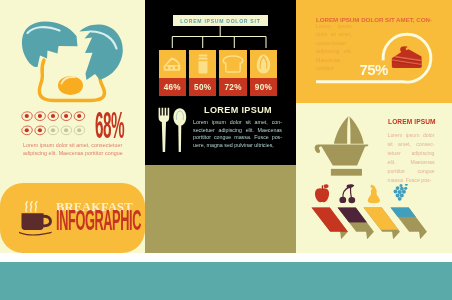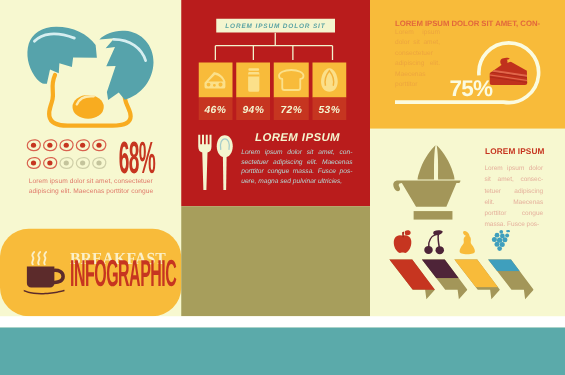--- a/index.html
+++ b/index.html
@@ -4,21 +4,21 @@
 <style>
   html,body{margin:0;padding:0;}
   body{width:452px;height:300px;overflow:hidden;background:#f7f8d0;
        font-family:"Liberation Sans",sans-serif;-webkit-font-smoothing:antialiased;}
   .page{position:relative;width:452px;height:300px;background:#f7f8d0;overflow:hidden;}
   .panel{position:absolute;}
 
   
   #p-eggs      {left:0;   top:0;   width:165px; height:165px; background:#f7f8d0;}
   #egg-art     {position:absolute;left:0;top:0;}
-  #p-chart     {left:145px;top:0;  width:151px; height:165px; background:#b91c1c;font-style:italic;}
+  #p-chart     {left:145px;top:0;  width:151px; height:165px; background:#000000;}
   #p-cake      {left:296px;top:0;  width:156px; height:103px; background:#f8bb3a;}
   #p-juice     {left:296px;top:103px;width:156px;height:150px;background:#f7f8d0;}
   #p-logo      {left:0;   top:183px;width:145px; height:70px; background:#f8bb3a;border-radius:23px;}
   #p-cup       {left:145px;top:165px;width:151px;height:88px; background:#a79e5c;}
   #p-white     {left:0;top:253px;width:452px;height:9px;background:#ffffff;}
   #p-iconstrip {left:0;top:262px;width:452px;height:38px;background:#5baaaa;}
 
   .lbl{position:absolute;white-space:pre;}
 
   #egg-grid{position:absolute;left:21px;top:111px;}
@@ -39,21 +39,21 @@
   #chart-body{left:48px;top:119px;width:89px;font-size:5.3px;line-height:7.5px;color:#b3d6d2;white-space:normal;}
   #chart-body .jl{display:block;text-align:justify;text-align-last:justify;white-space:nowrap;}
   #chart-body .jl:last-child{text-align-last:left;}
 
   
   #cake-h2{left:20px;top:16px;font-size:6.2px;font-weight:bold;color:#e2683c;letter-spacing:-0.02px;}
   #cake-body{left:20px;top:22px;width:36px;font-size:5.3px;line-height:8.4px;color:#eda53e;white-space:normal;}
   #cake-body .jl{display:block;text-align:justify;text-align-last:justify;white-space:nowrap;}
   #cake-body .jl:last-child{text-align-last:left;}
   #cake-ring{position:absolute;left:0;top:0;}
-  #cake-stat{left:63.5px;top:61px;font-size:18px;font-weight:bold;color:#fbfbe0;letter-spacing:-0.55px;}
+  #cake-stat{left:63.5px;top:61px;font-size:15px;font-weight:bold;color:#fbfbe0;letter-spacing:-0.55px;}
 
   
   #juicer{position:absolute;left:18px;top:12px;}
   #juice-h2{left:92px;top:15.2px;font-size:6.6px;font-weight:bold;color:#c63520;letter-spacing:.1px;}
   #juice-body{left:91.5px;top:28px;width:47px;font-size:5.2px;line-height:8.9px;color:#e5b09c;
               white-space:normal;}
   #juice-body .jl{display:block;text-align:justify;text-align-last:justify;white-space:nowrap;}
   #juice-body .jl:last-child{text-align-last:left;}
   #fruit-row{position:absolute;left:0;top:79px;width:156px;height:62px;}
 
@@ -169,38 +169,38 @@
           <div class="val">46%</div>
         </div>
         <div class="cbox" style="left: 30.4px;">
           <div class="ico">
             <svg width="12" height="20" viewBox="0 0 12 20">
               <rect x="1.7" y="0.6" width="8.6" height="2" rx="0.9" fill="#fbe08a"></rect>
               <path fill="#fbe08a" d="M2.6 3.5 h6.8 a1.1 1.1 0 0 1 1.1 1.1 v13.3 a1.5 1.5 0 0 1 -1.5 1.5 h-6 a1.5 1.5 0 0 1 -1.5 -1.5 v-13.3 a1.1 1.1 0 0 1 1.1 -1.1 Z"></path>
               <rect x="1.5" y="5.6" width="9" height="1.6" fill="#f8bb3a"></rect>
             </svg>
           </div>
-          <div class="val">94%</div>
+          <div class="val">50%</div>
         </div>
         <div class="cbox" style="left: 60.8px;">
           <div class="ico">
             <svg width="22" height="18" viewBox="0 0 22 18">
               <path fill="none" stroke="#fbe08a" stroke-width="1.45" stroke-linejoin="round" d="M11 1 C16.9 1 20.8 3.1 20.8 5.6 C20.8 7.2 19.6 8.1 18.2 8.1 L18.2 15.4 A1.6 1.6 0 0 1 16.6 17 L5.4 17 A1.6 1.6 0 0 1 3.8 15.4 L3.8 8.1 C2.4 8.1 1.2 7.2 1.2 5.6 C1.2 3.1 5.1 1 11 1 Z"></path>
             </svg>
           </div>
           <div class="val">72%</div>
         </div>
         <div class="cbox" style="left: 91.2px;">
           <div class="ico">
             <svg width="15" height="20" viewBox="0 0 15 20">
               <path fill="#fbe08a" d="M7.5 0.6 C11.2 0.6 14.2 6.2 14.2 11.4 C14.2 16.1 11.2 19.4 7.5 19.4 C3.8 19.4 0.8 16.1 0.8 11.4 C0.8 6.2 3.8 0.6 7.5 0.6 Z"></path>
               <path fill="none" stroke="#f3b33c" stroke-width="1.15" d="M4.4 14.6 C3.3 9.8 5.4 5.2 7.5 2.6 C9.6 5.2 11.7 9.8 10.6 14.6"></path>
             </svg>
           </div>
-          <div class="val">53%</div>
+          <div class="val">90%</div>
         </div>
       </div>
 
     <div id="chart-util">
       <svg width="29" height="46" viewBox="0 0 29 46">
         <path fill="#f4f5cf" d="M0.6 0.7 L2.2 0.7 L2.2 8.4 L3.6 8.4 L3.6 0.7 L5.2 0.7 L5.2 8.4 L6.6 8.4 L6.6 0.7
                  L8.2 0.7 L8.2 8.4 L9.6 8.4 L9.6 0.7 L11.2 0.7 L11.2 10.2
                  C11.2 13.0 10.0 14.6 8.0 15.0 L7.1 45 L4.7 45 L3.8 15.0
                  C1.8 14.6 0.6 13.0 0.6 10.2 Z"></path>
         <path fill="#f4f5cf" d="M21.8 1.2 C25.6 1.2 28.2 5.0 28.2 10.0 C28.2 15.0 25.6 18.8 21.8 18.8

